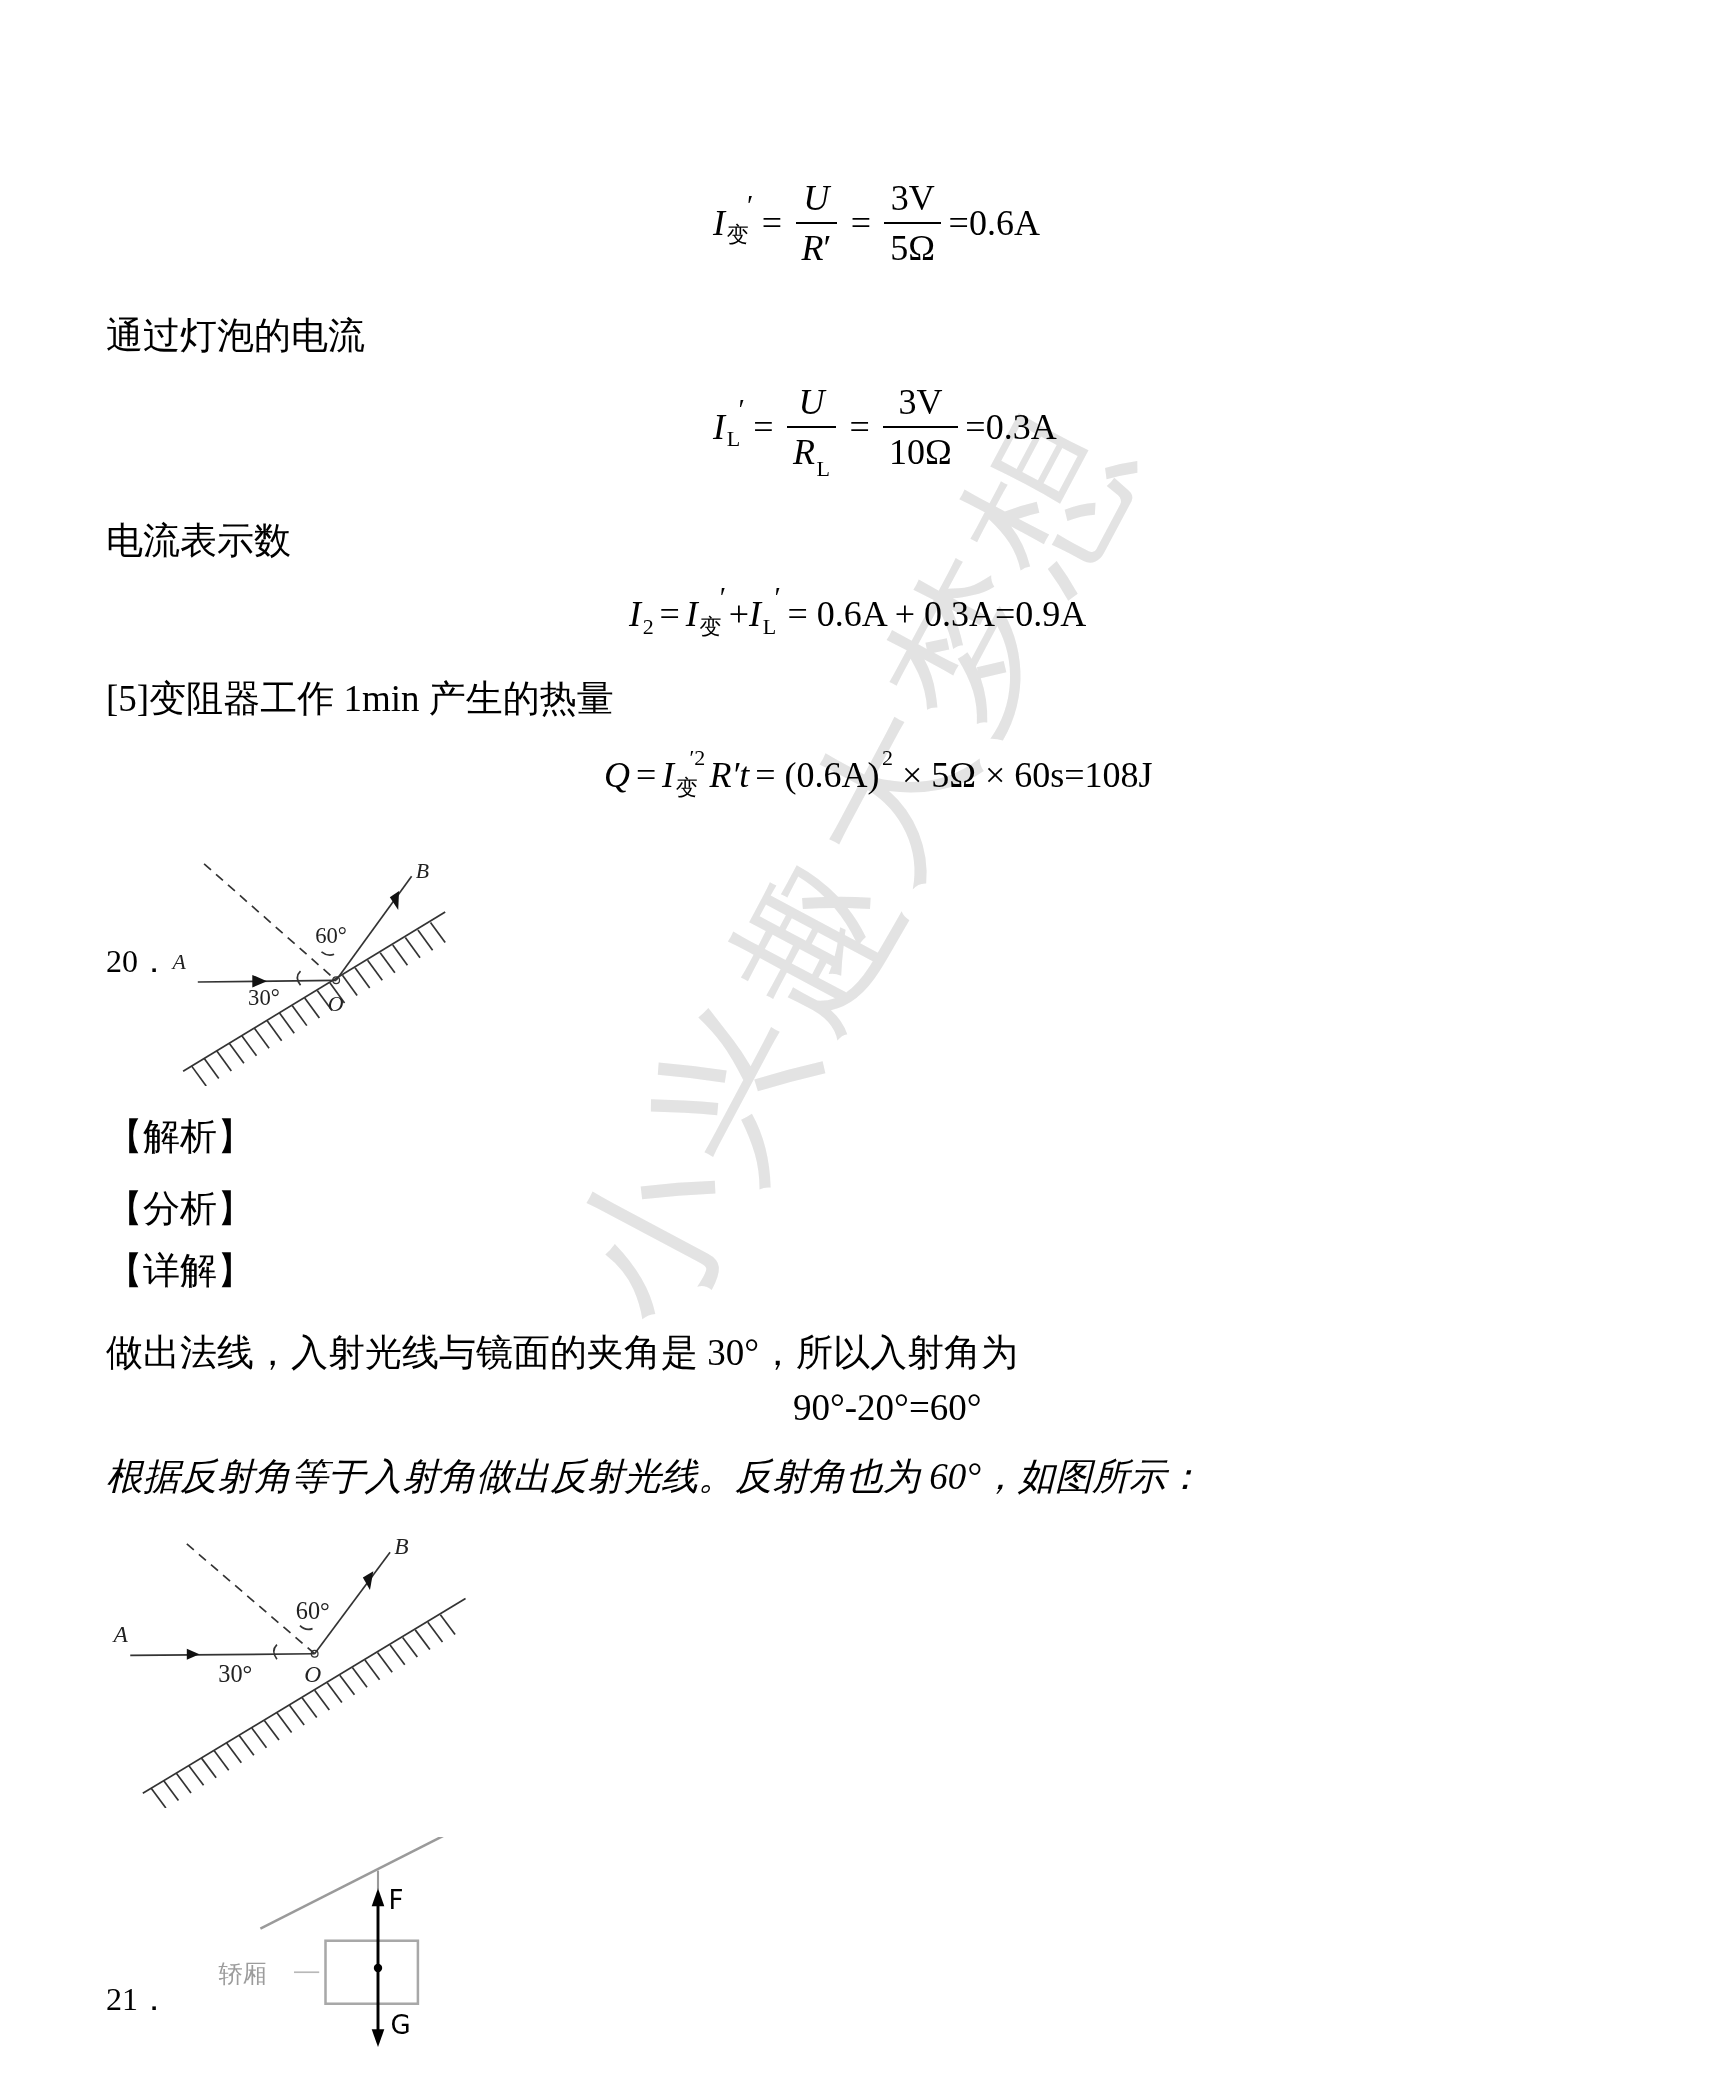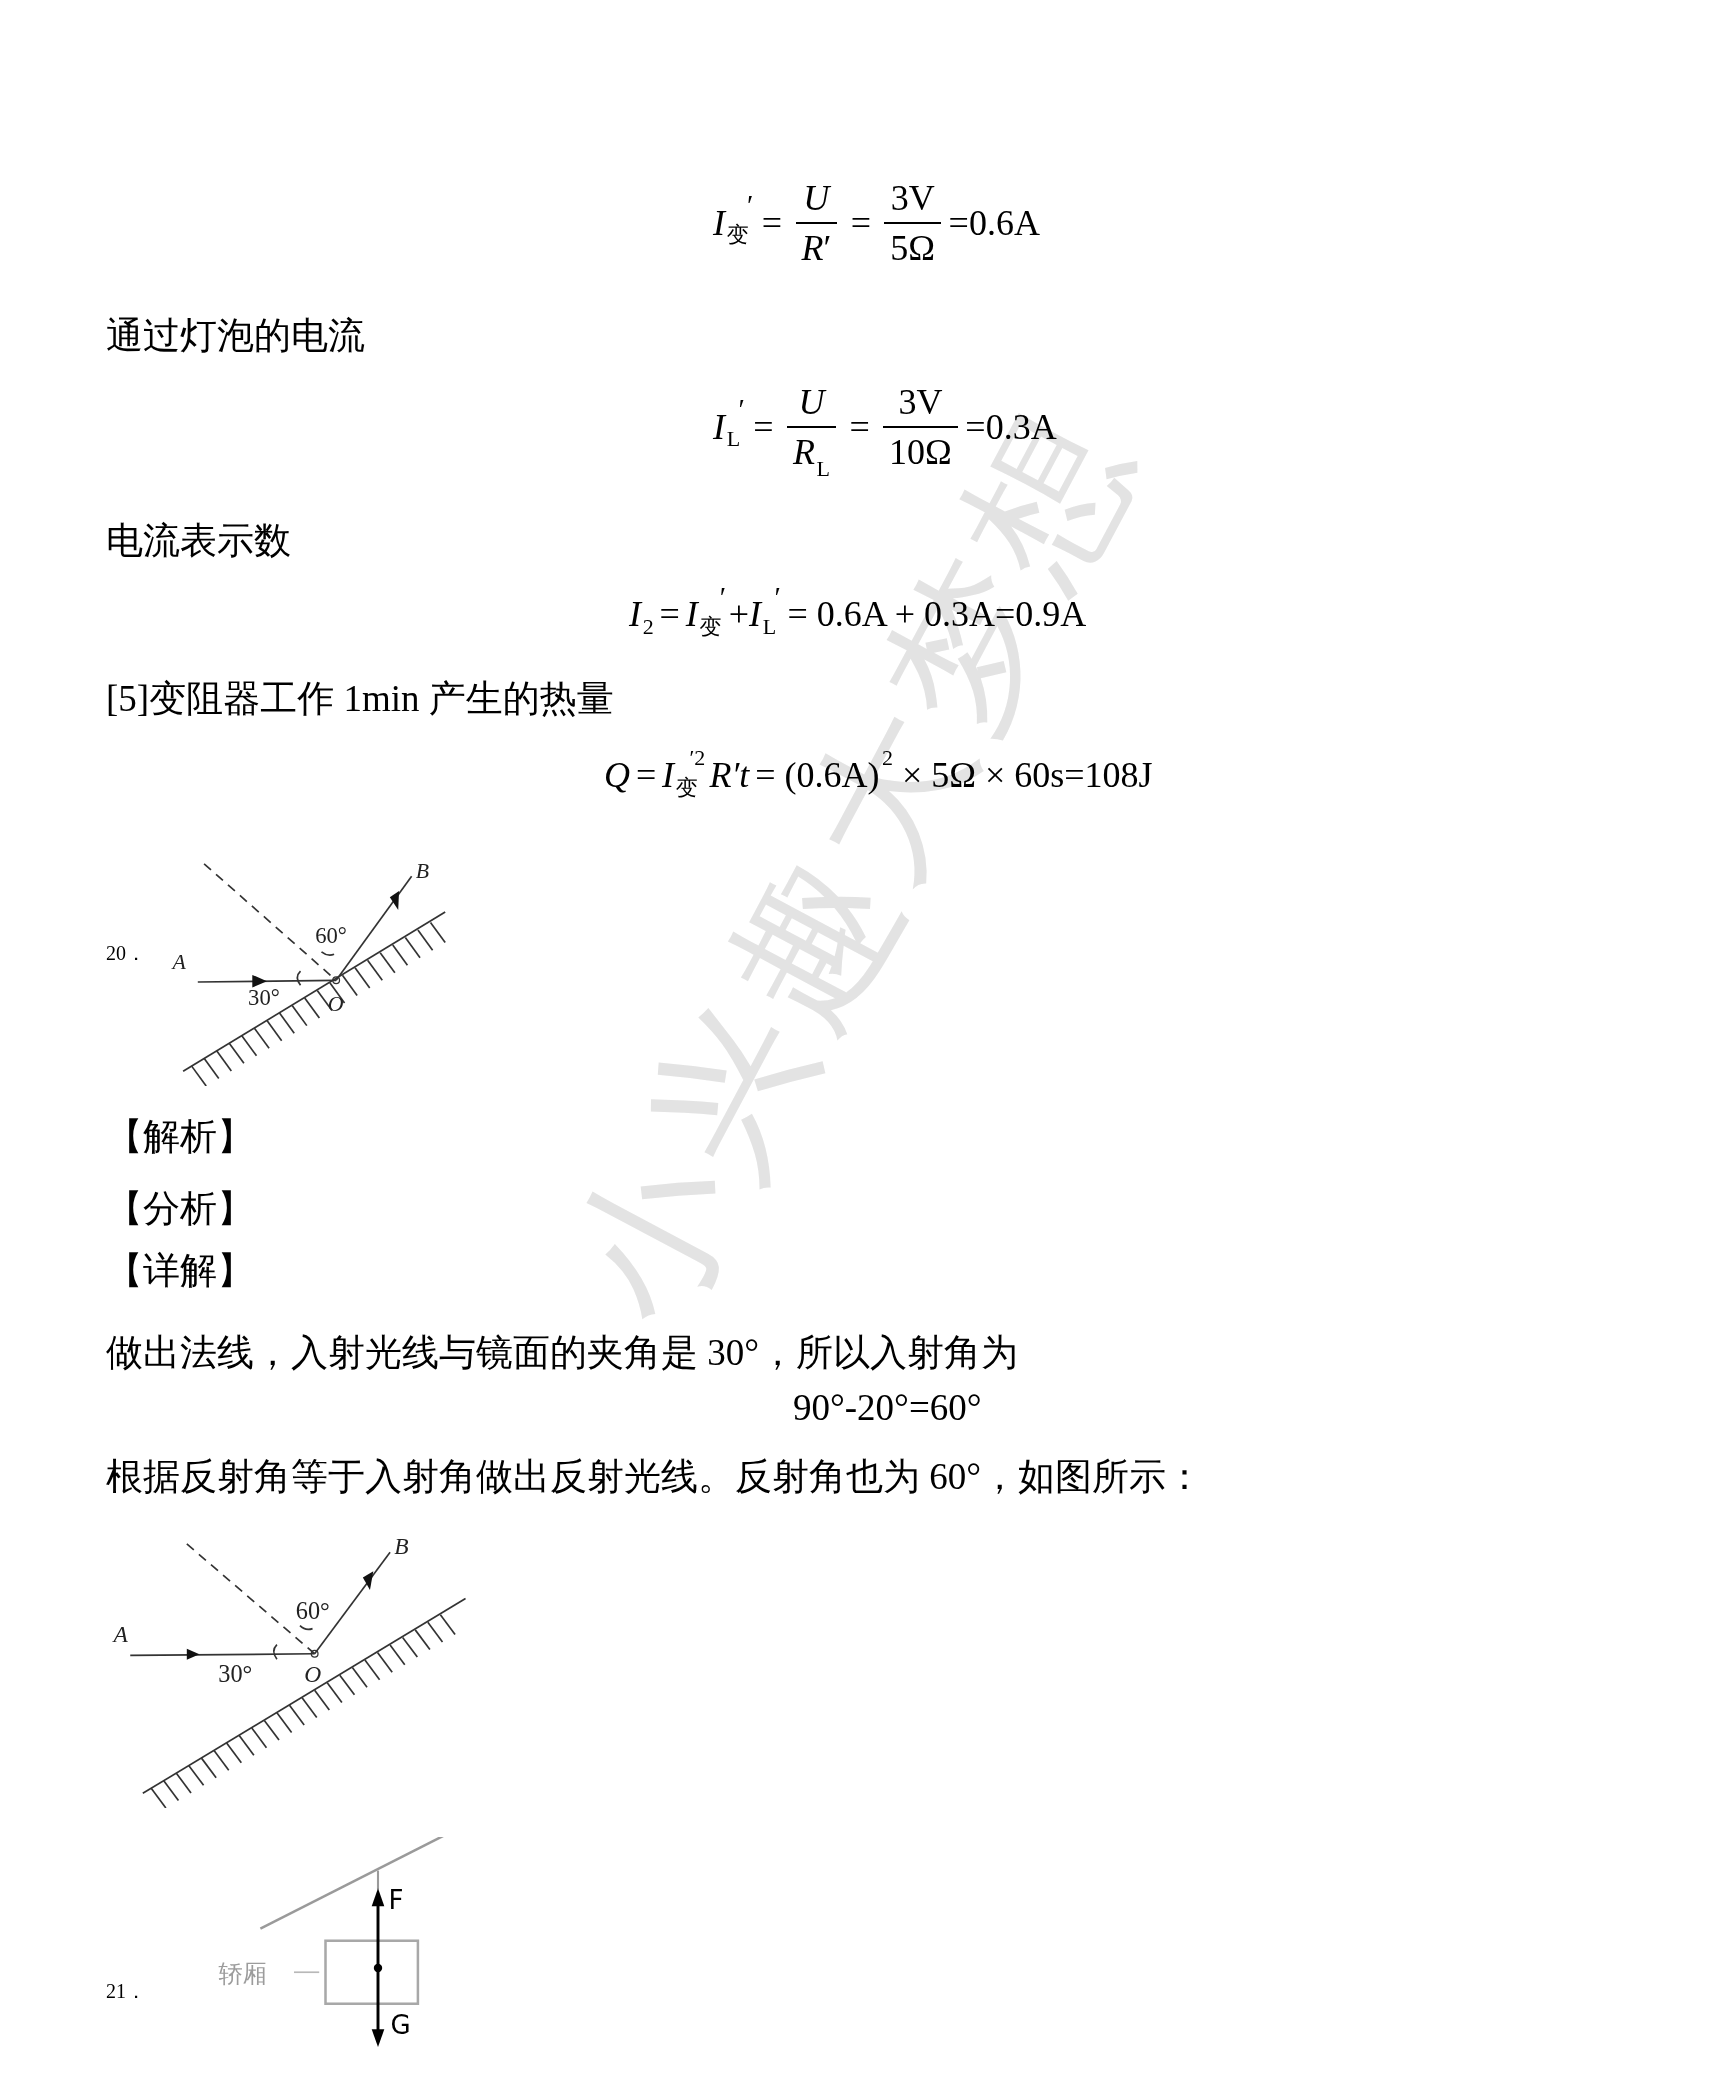--- a/index.html
+++ b/index.html
@@ -12,21 +12,21 @@
     .eq .i { font-style: italic; }
     .eq .sub { font-size: 22px; position: relative; top: 12.6px; margin-left: 1.7px; }
     .eq .sup { font-size: 22px; position: relative; top: -17px; margin-left: 2.5px; }
     .eq .prime { font-size: 29px; position: relative; top: -17px; margin-left: -1.7px; margin-right: 2.5px; }
     .frac { display: inline-flex; flex-direction: column; align-items: center; margin: 0 7.6px; }
     .frac .num { padding: 0 5.9px 5.9px; }
     .frac .den { padding: 5.9px 5.9px 0; }
     .frac .bar { align-self: stretch; border-top: 2.1px solid #000; }
     .op { margin: 0 5.9px; }
     .fig { position: absolute; }
-    .qnum { position: absolute; left: 106px; font-size: 20px; }
+    .qnum { position: absolute; left: 106px; font-size: 32px; }
     .watermark {
       position: absolute; left: 524px; top: 1258px; font-size: 159px; color: #dadada;
       transform: rotate(-62deg); transform-origin: left top; white-space: nowrap;
       font-family: "DejaVu Sans", sans-serif; font-weight: 300; pointer-events: none;
       letter-spacing: 8.4px; opacity: 0.75;
     }
   </style>
 </head>
 <body>
 
@@ -152,21 +152,21 @@
     <text x="250" y="378">30°</text>
     <text x="410" y="230">60°</text>
   </g>
 </svg>
 
 <div class="txt" style="top:1118px;">【解析】</div>
 <div class="txt" style="top:1190px;">【分析】</div>
 <div class="txt" style="top:1252px;">【详解】</div>
 <div class="txt" style="top:1334px;">做出法线，入射光线与镜面的夹角是 30°，所以入射角为</div>
 <div class="txt" style="left:793px; top:1389px;">90°-20°=60°</div>
-<div class="txt" style="top:1458px;">根据反射角等于入射角做出反射光线。反射角也为 60°，如图所示：</div>
+<div class="txt" style="top:1458px;font-style:italic;">根据反射角等于入射角做出反射光线。反射角也为 60°，如图所示：</div>
 
 <svg class="fig" style="left:105px; top:1523px;" width="369" height="285" viewBox="0 0 880 680">
   <g stroke="#333" stroke-width="4" fill="none">
     <line x1="90" y1="645" x2="860" y2="180"></line>
     <g>
       <line x1="110" y1="633" x2="145" y2="680"></line>
         <line x1="140" y1="615" x2="175" y2="662"></line>
       <line x1="170" y1="597" x2="205" y2="644"></line>
         <line x1="200" y1="579" x2="235" y2="626"></line>
       <line x1="230" y1="561" x2="265" y2="608"></line>

